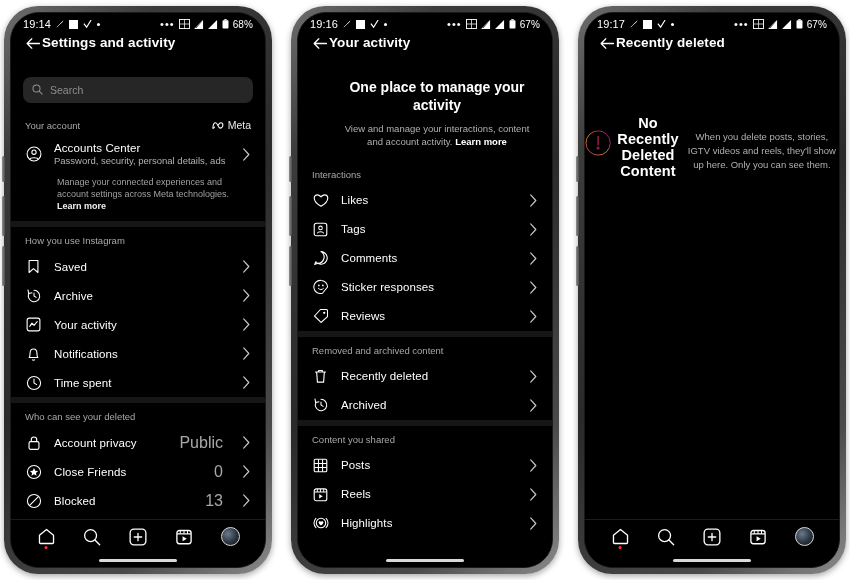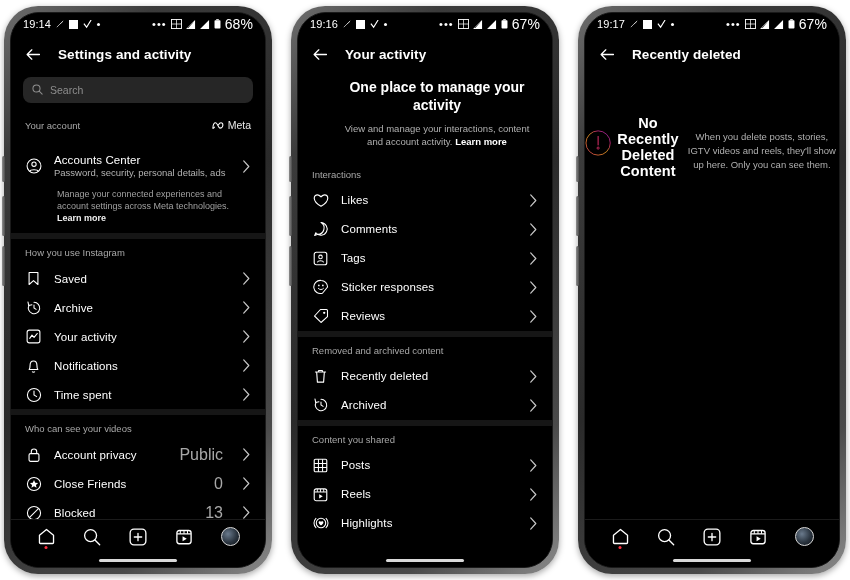--- a/index.html
+++ b/index.html
@@ -70,28 +70,27 @@
     letter-spacing: .1px;
     flex: 0 0 auto;
   }
   .sb-left { display: flex; align-items: center; gap: 5px; }
   .sb-right { display: flex; align-items: center; gap: 4px; margin-left: auto; }
   .sb-time { font-size: 11px; font-weight: 500; }
   .sb-ico { display: inline-flex; align-items: center; }
   .sq-white { width: 9px; height: 9px; background: #fff; display:inline-block; }
   .dot-tiny { width: 3px; height: 3px; border-radius: 50%; background: #fff; display:inline-block; }
   .dots3 { letter-spacing: 1px; font-size: 11px; line-height: 6px; }
-  .batt-pct { font-size: 14px; font-weight: 500; }
+  .batt-pct { font-size: 10px; font-weight: 500; }
 
   
   .apphdr {
     height: 38px;
     display: flex;
-    align-items: center;
-    gap: 16px;
+    align-items: flex-start;
     padding: 0 14px;
     flex: 0 0 auto;
   }
   .apphdr .title {
     font-size: 13.5px;
     font-weight: bold;
     color: #fff;
     letter-spacing: .1px;
   }
   .back-arrow { width: 17px; height: 17px; display:block; }
@@ -135,21 +134,21 @@
 
   
   .row {
     display: flex;
     align-items: center;
     gap: 12px;
     padding: 0 14px;
     height: 29px;
     color: #fff;
   }
-  .row.tall { height: 34px; align-items: center; margin-top: 12px; }
+  .row.tall { height: 34px; align-items: center; }
   .row .ic { width: 17px; height: 17px; flex: 0 0 17px; display:flex; align-items:center; justify-content:center;}
   .row .lbl { font-size: 11.5px; letter-spacing: .1px; }
   .row .sub { font-size: 9.5px; color: #b3b3b3; margin-top: 1px; }
   .row .txtcol { display:flex; flex-direction: column; justify-content:center; }
   .row .val { margin-left: auto; font-size: 16px; color: #a8a8a8; }
   .row .chev { margin-left: auto; }
   .row .val + .chev { margin-left: 7px; }
   .chev svg { display:block; }
 
   .note {
@@ -420,21 +419,21 @@
             <span class="chev">
               <svg width="9" height="13" viewBox="0 0 9 14">
                   <path d="M1.5 1 L7 7 L1.5 13" stroke="#c7c7c7" stroke-width="1.3" fill="none" stroke-linecap="round" stroke-linejoin="round"></path>
                 </svg>
             </span>
           </div>
 
           <div class="divider"></div>
 
           <div class="sect">
-            <span>Who can see your videos</span>
+            <span>Who can see your deleted</span>
           </div>
 
           <div class="row">
             <span class="ic">
               <svg width="14" height="16" viewBox="0 0 15 17">
                   <rect x="2.2" y="7" width="10.6" height="8.3" rx="1.6" fill="none" stroke="#fff" stroke-width="1.2"></rect>
                   <path d="M4.6 7 V5 A2.9 2.9 0 0 1 10.4 5 V7" fill="none" stroke="#fff" stroke-width="1.2"></path>
                 </svg>
             </span>
             <span class="lbl">Account privacy</span>
@@ -617,41 +616,41 @@
             <span class="lbl">Likes</span>
             <span class="chev">
               <svg width="9" height="13" viewBox="0 0 9 14">
                   <path d="M1.5 1 L7 7 L1.5 13" stroke="#c7c7c7" stroke-width="1.3" fill="none" stroke-linecap="round" stroke-linejoin="round"></path>
                 </svg>
             </span>
           </div>
 
           <div class="row">
             <span class="ic">
-              <svg width="16" height="16" viewBox="0 0 18 18">
-                  <path d="M9 1.8 A7.1 7.1 0 1 1 3.2 13.2 L1.9 16.2 L5.2 15 A7.1 7.1 0 0 0 9 1.8 Z" fill="none" stroke="#fff" stroke-width="1.25" stroke-linejoin="round"></path>
-                </svg>
-            </span>
-            <span class="lbl">Comments</span>
-            <span class="chev">
-              <svg width="9" height="13" viewBox="0 0 9 14">
-                  <path d="M1.5 1 L7 7 L1.5 13" stroke="#c7c7c7" stroke-width="1.3" fill="none" stroke-linecap="round" stroke-linejoin="round"></path>
-                </svg>
-            </span>
-          </div>
-
-          <div class="row">
-            <span class="ic">
               <svg width="15" height="15" viewBox="0 0 16 16">
                   <rect x="1.3" y="1.3" width="13.4" height="13.4" rx="2.2" fill="none" stroke="#fff" stroke-width="1.2"></rect>
                   <circle cx="8" cy="6.3" r="1.9" fill="none" stroke="#fff" stroke-width="1.1"></circle>
                   <path d="M4.6 12.2 C5.3 9.9 10.7 9.9 11.4 12.2" fill="none" stroke="#fff" stroke-width="1.1"></path>
                 </svg>
             </span>
             <span class="lbl">Tags</span>
+            <span class="chev">
+              <svg width="9" height="13" viewBox="0 0 9 14">
+                  <path d="M1.5 1 L7 7 L1.5 13" stroke="#c7c7c7" stroke-width="1.3" fill="none" stroke-linecap="round" stroke-linejoin="round"></path>
+                </svg>
+            </span>
+          </div>
+
+          <div class="row">
+            <span class="ic">
+              <svg width="16" height="16" viewBox="0 0 18 18">
+                  <path d="M9 1.8 A7.1 7.1 0 1 1 3.2 13.2 L1.9 16.2 L5.2 15 A7.1 7.1 0 0 0 9 1.8 Z" fill="none" stroke="#fff" stroke-width="1.25" stroke-linejoin="round"></path>
+                </svg>
+            </span>
+            <span class="lbl">Comments</span>
             <span class="chev">
               <svg width="9" height="13" viewBox="0 0 9 14">
                   <path d="M1.5 1 L7 7 L1.5 13" stroke="#c7c7c7" stroke-width="1.3" fill="none" stroke-linecap="round" stroke-linejoin="round"></path>
                 </svg>
             </span>
           </div>
 
           <div class="row">
             <span class="ic">
               <svg width="16" height="16" viewBox="0 0 18 18">

